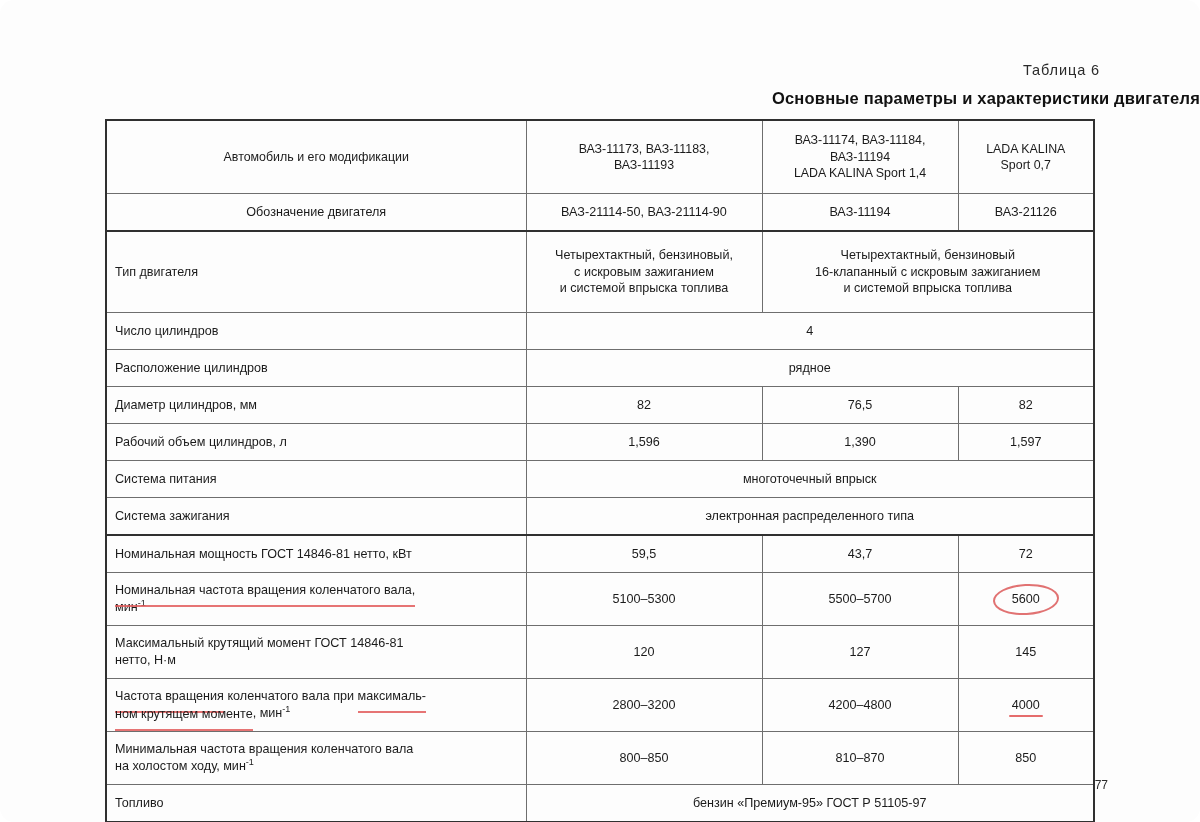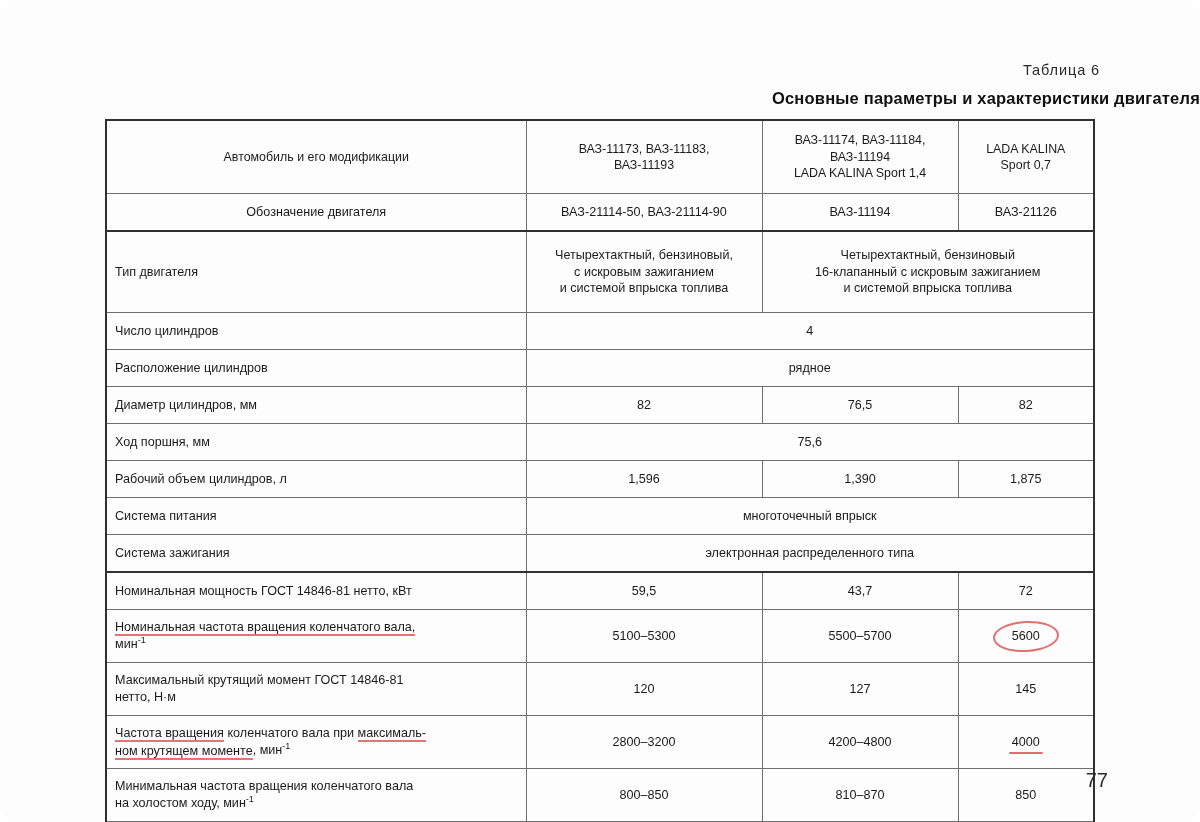--- a/index.html
+++ b/index.html
@@ -41,21 +41,21 @@
     text-align: right;
     font-size: 16.5px;
     font-weight: bold;
     letter-spacing: 0.2px;
     color: #111;
   }
   .page-number {
     position: absolute;
     bottom: 30px;
     right: 92px;
-    font-size: 20px;
+    font-size: 12px;
     color: #2b2b2b;
   }
 
   
   .tbl-wrap {
     position: absolute;
     left: 105px;
     top: 119px;
     width: 988px;
   }
@@ -103,21 +103,21 @@
   
   .hl {
     position: relative;
     display: inline;
     background-image: linear-gradient(to top,
         rgba(226,92,92,0.85) 0px, rgba(226,92,92,0.85) 2.4px,
         rgba(226,92,92,0) 2.4px);
     background-repeat: no-repeat;
     background-position: 0 100%;
     background-size: 100% 100%;
-    padding-bottom: 2px;
+    padding-bottom: 10px;
   }
   .circle-annot {
     position: relative;
     display: inline-block;
     padding: 2px 10px;
   }
   .circle-annot::after {
     content: "";
     position: absolute;
     left: -9px;
@@ -211,30 +211,26 @@
           <td class="center" colspan="3">рядное</td>
         </tr>
 
         <tr>
           <td class="param row-1line">Диаметр цилиндров, мм</td>
           <td class="center">82</td>
           <td class="center">76,5</td>
           <td class="center">82</td>
         </tr>
 
-        <tr>
-          <td class="param row-1line">Ход поршня, мм</td>
-          <td class="center" colspan="3">75,6</td>
-        </tr>
 
         <tr>
           <td class="param row-1line">Рабочий объем цилиндров, л</td>
           <td class="center">1,596</td>
           <td class="center">1,390</td>
-          <td class="center">1,875</td>
+          <td class="center">1,597</td>
         </tr>
 
         <tr>
           <td class="param row-1line">Система питания</td>
           <td class="center" colspan="3">многоточечный впрыск</td>
         </tr>
 
         <tr class="thick-bottom">
           <td class="param row-1line">Система зажигания</td>
           <td class="center" colspan="3">электронная распределенного типа</td>

